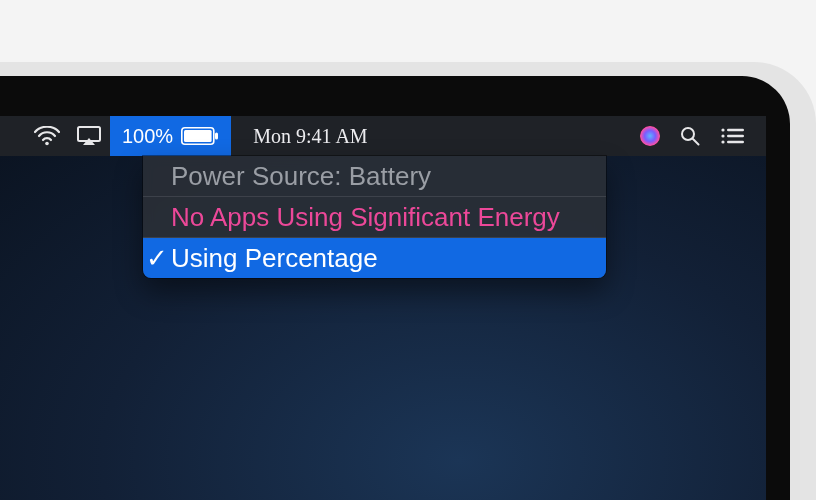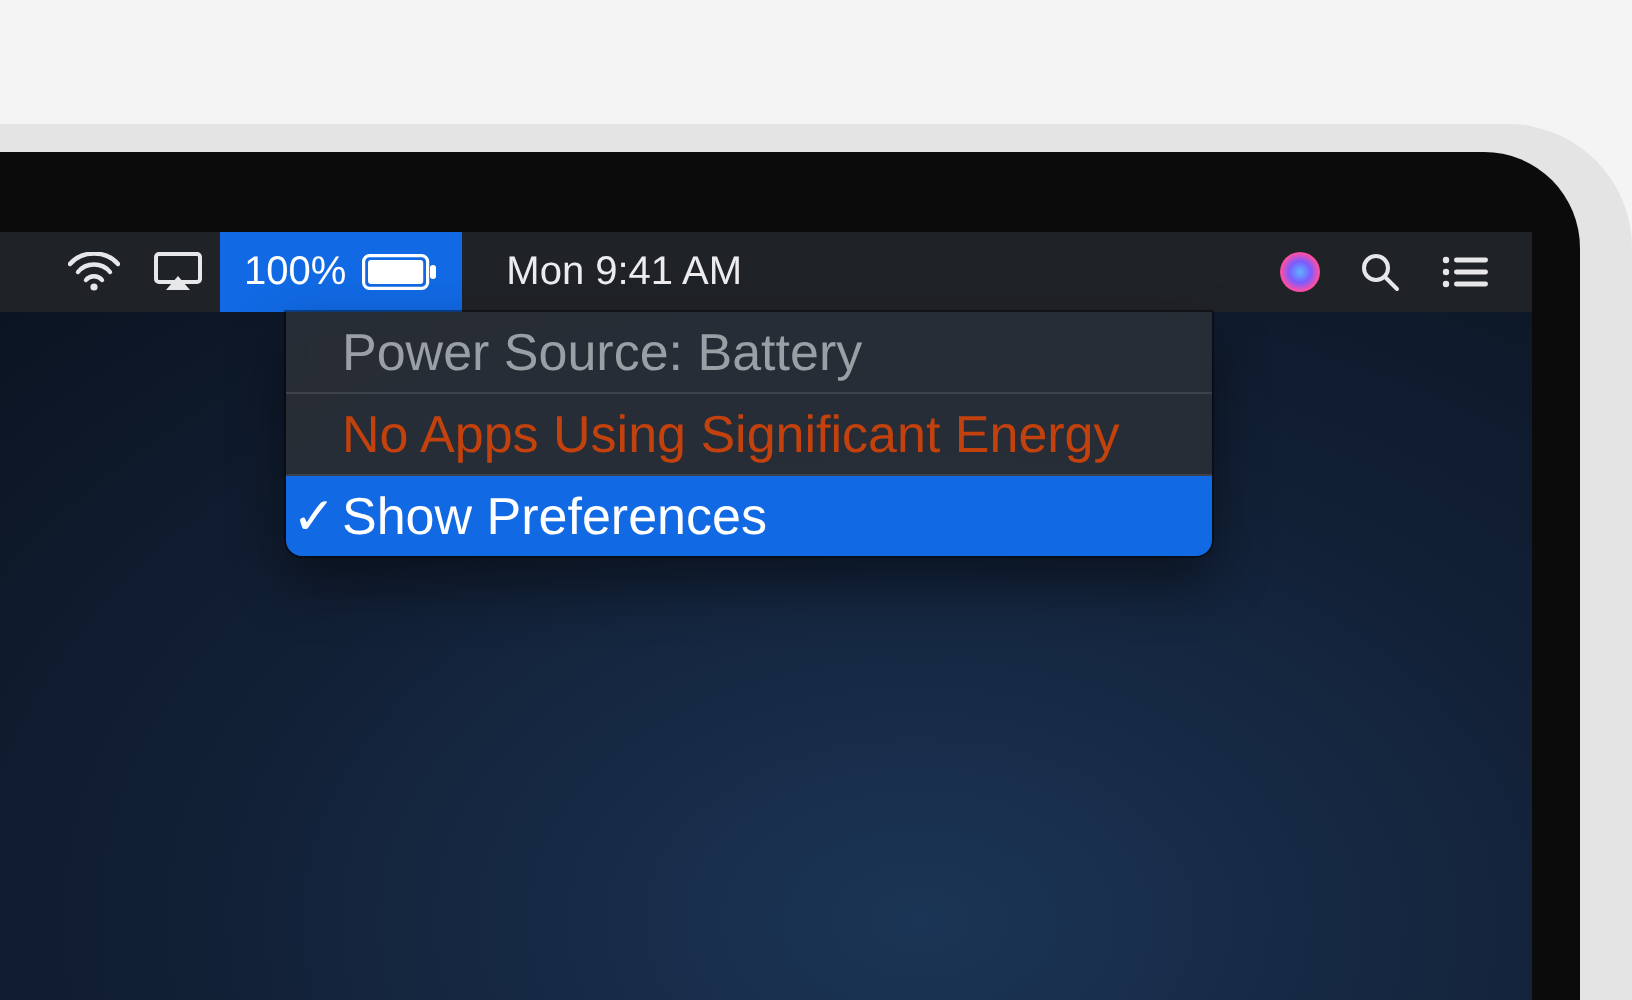--- a/index.html
+++ b/index.html
@@ -5,26 +5,26 @@
   html,body{margin:0;padding:0;width:816px;height:500px;background:#f4f4f4;font-family:-apple-system,"Helvetica Neue",Arial,sans-serif;overflow:hidden;}
   .device{position:absolute;left:0;top:62px;width:816px;height:498px;}
   .bezel{position:absolute;left:0;top:0;width:816px;height:438px;background:#e4e4e4;border-top-right-radius:62px;}
   .bezel-inner{position:absolute;left:0;top:14px;width:790px;height:424px;background:#0b0b0b;border-top-right-radius:48px;}
   .screen{position:absolute;left:0;top:40px;width:766px;height:398px;overflow:hidden;}
   .menubar{position:absolute;left:0;top:0;width:100%;height:40px;background:#1f2227;display:flex;align-items:center;color:#e7e7e9;}
   .mb-spacer{flex:0 0 26px;}
   .mb-icon{height:40px;display:flex;align-items:center;justify-content:center;}
   .mb-icon svg{display:block;}
   .battery-item{height:40px;background:#1169e3;display:flex;align-items:center;padding:0 12px;color:#fff;font-size:20px;font-weight:400;gap:8px;}
-  .clock{margin-left:22px;font-size:20px;color:#ececef;}
+  .clock{margin-left:22px;font-size:20px;color:#ececef;font-family:Liberation Serif, serif;}
   .desktop{position:absolute;left:0;top:40px;width:100%;height:358px;background:radial-gradient(ellipse at 60% 85%, #1b3556 0%, #122036 55%, #0b1422 100%);}
   .dropdown{position:absolute;left:143px;top:40px;width:463px;background:rgba(44,48,55,0.85);backdrop-filter:blur(6px);border-bottom-left-radius:8px;border-bottom-right-radius:8px;box-shadow:0 14px 28px rgba(0,0,0,0.45),0 0 0 1px rgba(0,0,0,0.4);overflow:hidden;}
   .dd-row{height:40px;display:flex;align-items:center;font-size:26px;padding-left:28px;color:#fff;}
   .dd-header{color:#9a9ea5;border-bottom:1px solid rgba(255,255,255,0.10);}
-  .dd-info  {color:#c2410c;border-bottom:1px solid rgba(255,255,255,0.10);}
+  .dd-info  {color:#ec4899;border-bottom:1px solid rgba(255,255,255,0.10);}
   .dd-selected{background:#1169e3;color:#fff;padding-left:0;}
   .dd-selected .chk{width:28px;text-align:center;}
   .dd-plain{padding-left:28px;}
 </style>
 </head>
 <body>
 
 <div class="device">
   <div class="bezel"></div>
   <div class="bezel-inner">
@@ -97,19 +97,19 @@
         <div style="width:12px"></div>
       </div>
 
       <div class="desktop"></div>
 
       <div class="dropdown">
         <div class="dd-row dd-header">Power Source: Battery</div>
         <div class="dd-row dd-info">No Apps Using Significant Energy</div>
         <div class="dd-row dd-selected">
           <span class="chk">✓</span>
-          <span>Show Preferences</span>
+          <span>Using Percentage</span>
         </div>
       </div>
 
     </div>
   </div>
 </div>
 
 </body></html>

